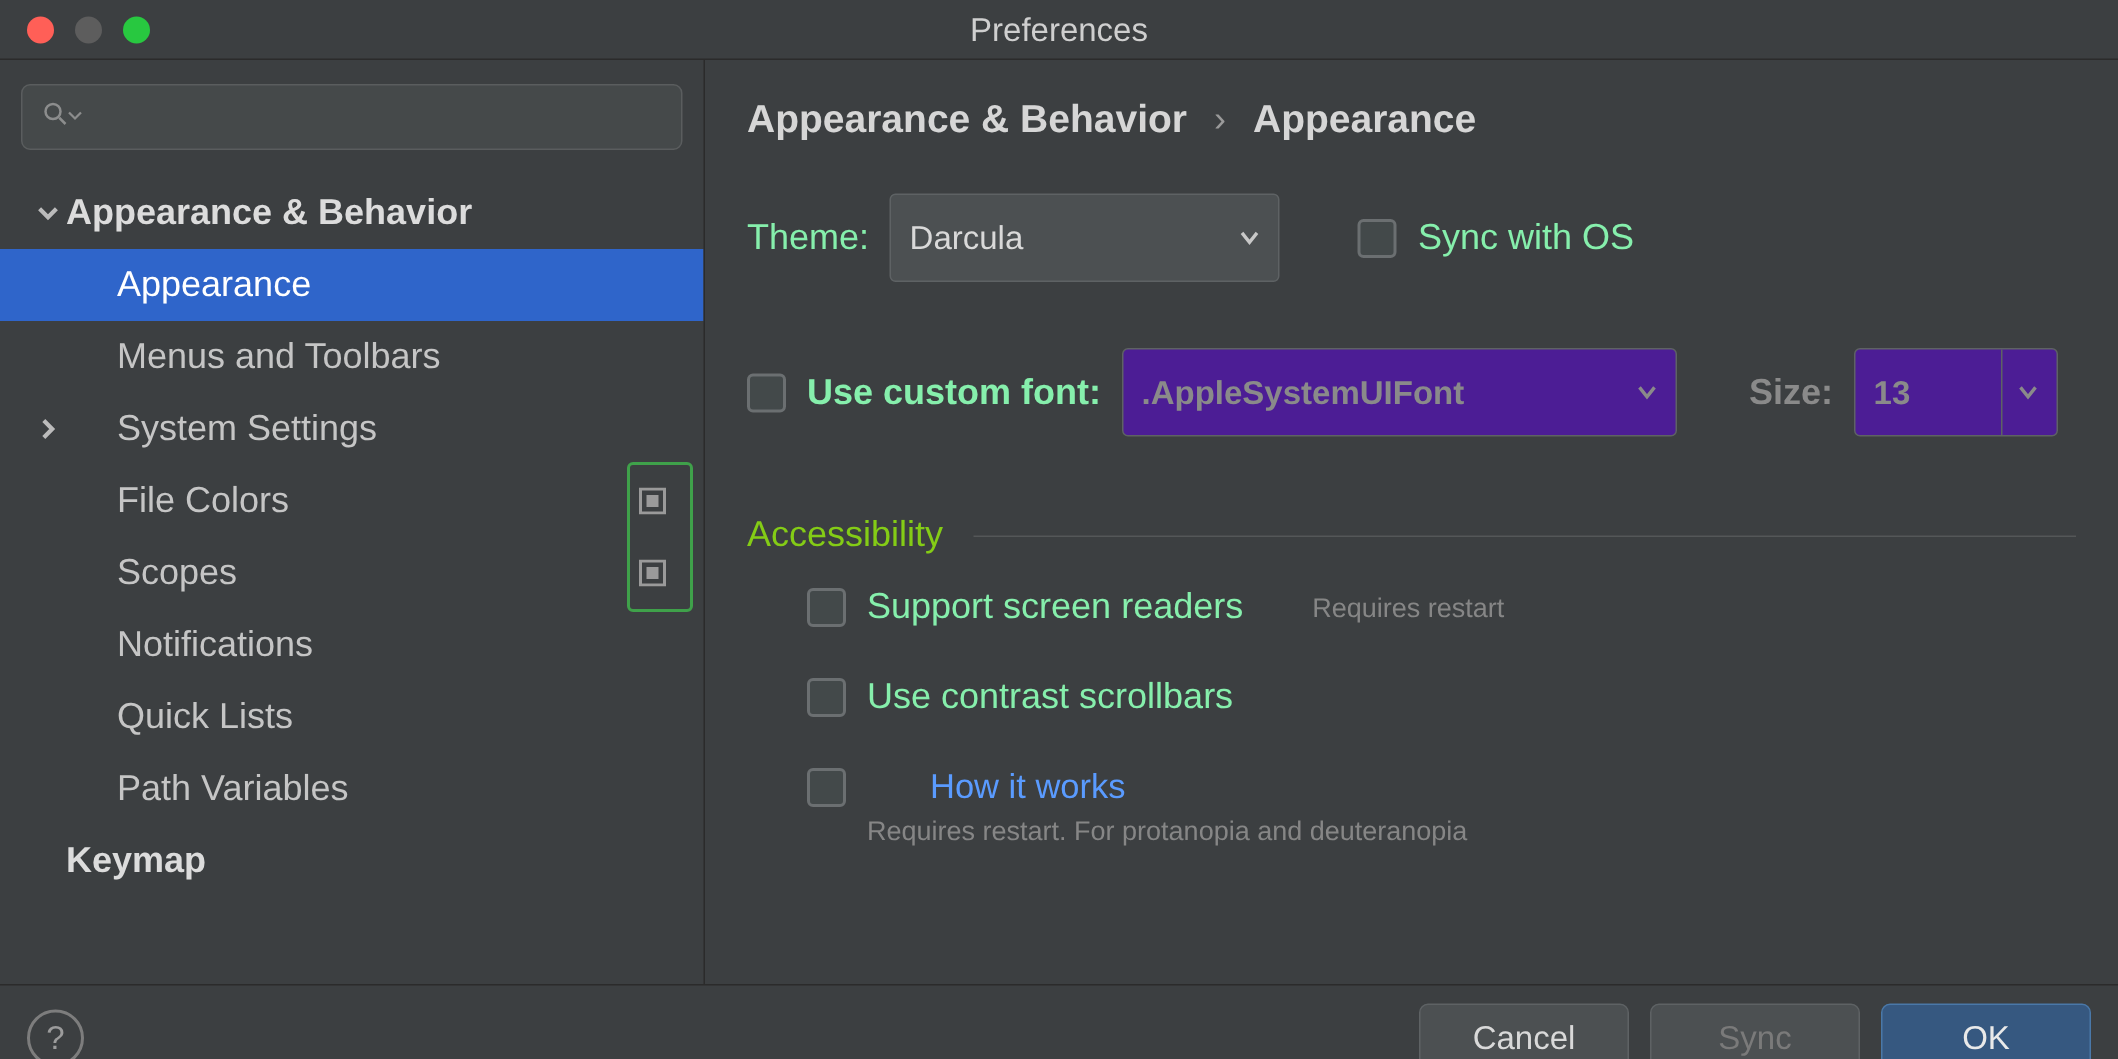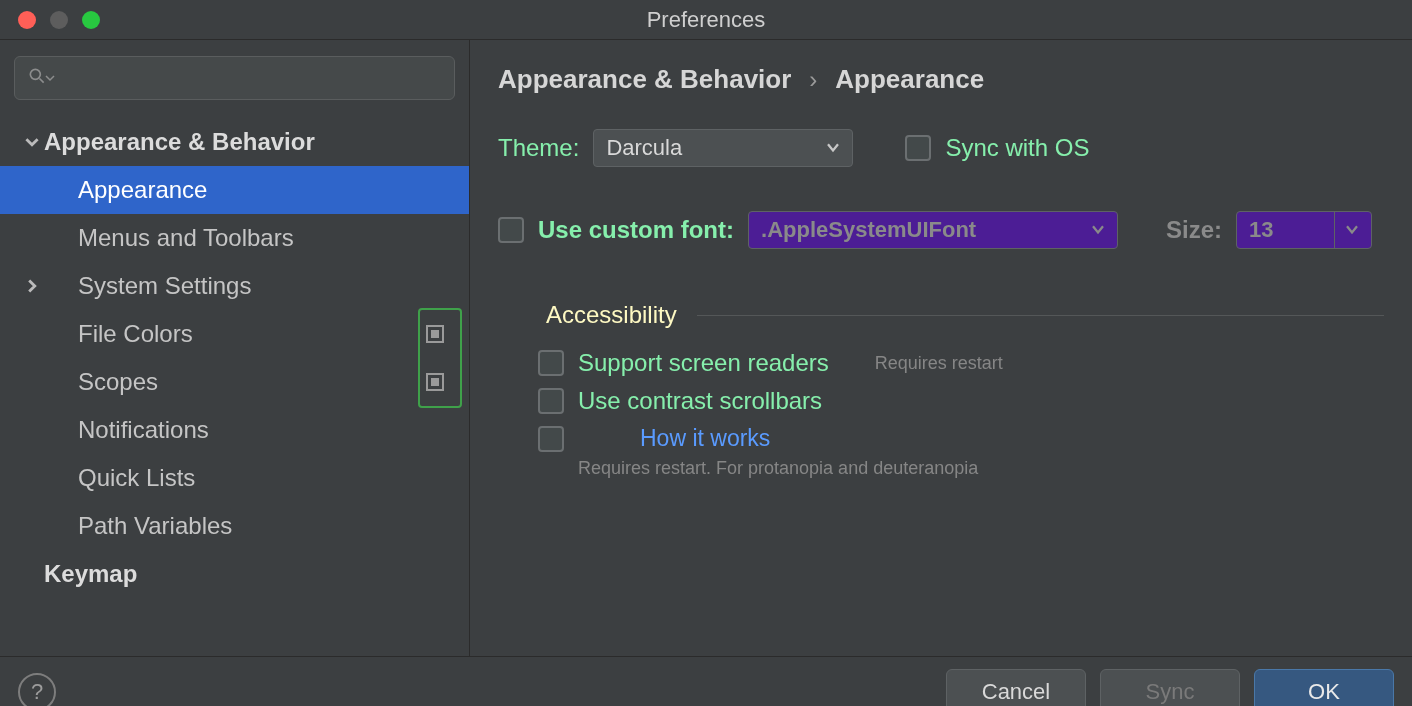--- a/index.html
+++ b/index.html
@@ -75,46 +75,46 @@
 
   
   .main { flex: 1; padding: 24px 28px 10px 28px; position: relative; }
   .breadcrumb { font-size: 26px; font-weight: 600; color: #d6d6d6; display: flex; align-items: center; gap: 18px; }
   .chev { font-size: 24px; color: #9a9a9a; font-weight: 400; }
 
   .row { display: flex; align-items: center; gap: 14px; }
   .sec-theme { margin-top: 34px; }
   .label-text { font-size: 24px; color: #86efac; }
   .dropdown {
-    height: 38px; background: #4c5052; border: 1px solid #5e6264; border-radius: 4px;
+    height: 59px; background: #4c5052; border: 1px solid #5e6264; border-radius: 4px;
     display: flex; align-items: center; padding: 0 12px; min-width: 260px;
     font-size: 22px; color: #d9d9d9;
     justify-content: space-between;
   }
   .dropdown.disabled { color: #8a8a8a; background: #4c1d95; }
   .dd-arrow { margin-left: 14px; }
   .dd-arrow svg { display:block; }
   .dd-split { min-width: 136px; }
   .dd-split .dd-arrow { border-left: 1px solid #5e6264; padding-left: 10px; height: 100%; display:flex; align-items:center; }
 
   .checkbox {
     width: 26px; height: 26px; border: 2px solid #6b6f71; border-radius: 4px;
     background: #43494a; flex: 0 0 26px;
   }
 
   .sec-font { margin-top: 44px; font-weight: bold; }
   .disabled-text { color: #8a8a8a; }
 
   .section-title { margin-top: 52px; display: flex; align-items: center; gap: 20px; }
-  .section-title .t { font-size: 24px; color: #fef9c3; margin-left: 48px; }
+  .section-title .t { font-size: 24px; color: #84cc16; }
   .section-title .rule { flex: 1; height: 1px; background: #545758; }
 
-  .access-rows { margin-top: 20px; display: flex; flex-direction: column; gap: 10px; padding-left: 40px; }
+  .access-rows { margin-top: 20px; display: flex; flex-direction: column; gap: 32px; padding-left: 40px; }
   .hint { font-size: 18px; color: #868686; }
-  .link { color: #5a9bff; font-size: 23px; margin-left: 20px; }
+  .link { color: #5a9bff; font-size: 23px; }
   .subhint { margin-left: 40px; margin-top: 6px; }
 
   
   .footer {
     height: 70px; border-top: 1px solid #2b2b2b;
     display: flex; align-items: center; padding: 0 18px; gap: 14px;
   }
   .help {
     width: 38px; height: 38px; border-radius: 50%; border: 2px solid #7d7d7d;
     display: flex; align-items: center; justify-content: center;

